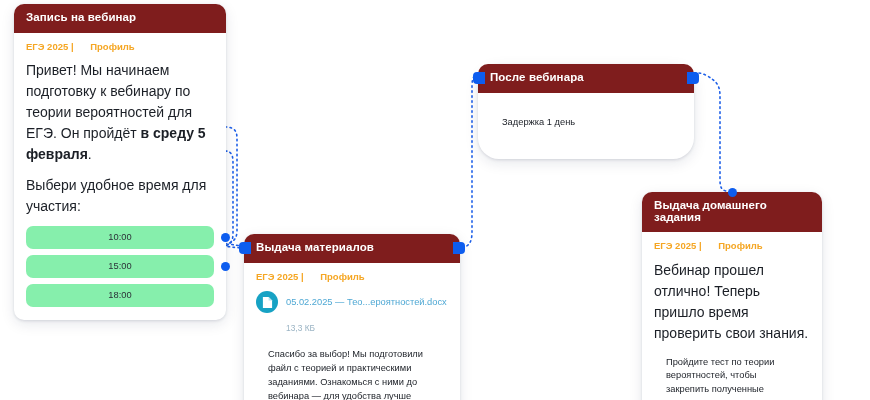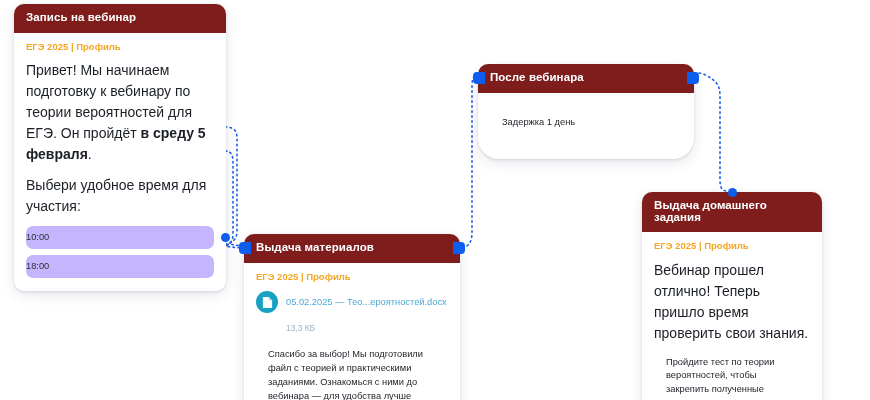--- a/index.html
+++ b/index.html
@@ -60,21 +60,21 @@
   }
   .tag {
     font-size: 9.5px;
     font-weight: bold;
     color: #F5A623;
     margin: 0 0 9px 0;
     line-height: 1;
     white-space: nowrap;
   }
   .tag .sep { color: #F5A623; }
-  .tag .sub { color: #F5A623; }
+  .tag .sub { color: #F5A623; margin-left: 14px; }
   .para {
     font-size: 14px;
     color: #1b1f26;
     line-height: 1.5;
     margin: 0 0 10px 0;
   }
   .para:last-child { margin-bottom: 0; }
   .para b { font-weight: bold; }
   .para-plain {
     font-size: 9.3px;
@@ -84,24 +84,25 @@
   }
   .prompt {
     font-size: 14px;
     color: #1b1f26;
     line-height: 1.5;
     margin: 0 0 9px 0;
   }
 
   
   .opt {
-    background: #c4b5fd;
+    background: #86efac;
     border-radius: 7px;
     height: 23px;
     line-height: 23px;
+    text-align: center;
     font-size: 9.3px;
     color: #2b3138;
     margin-bottom: 6px;
     position: relative;
   }
   .opt:last-child { margin-bottom: 0; }
   .opt-dot {
     position: absolute;
     width: 9px;
     height: 9px;
@@ -209,20 +210,24 @@
     </div>
     <div class="node-body">
       <div class="tag">
         <span>ЕГЭ 2025</span><span class="sep"> | </span><span class="sub">Профиль</span>
       </div>
       <p class="para"><span>Привет! Мы начинаем подготовку к вебинару по теории вероятностей для ЕГЭ. Он пройдёт </span><b>в среду 5 февраля</b><span>.</span></p>
       <p class="prompt">Выбери удобное время для участия:</p>
 
       <div class="opt">
         <span>10:00</span>
+        <span class="opt-dot"></span>
+      </div>
+      <div class="opt">
+        <span>15:00</span>
         <span class="opt-dot"></span>
       </div>
       <div class="opt">
         <span>18:00</span>
       </div>
     </div>
   </div>
 
   <div class="node" id="node-after">
     <div class="node-head">

